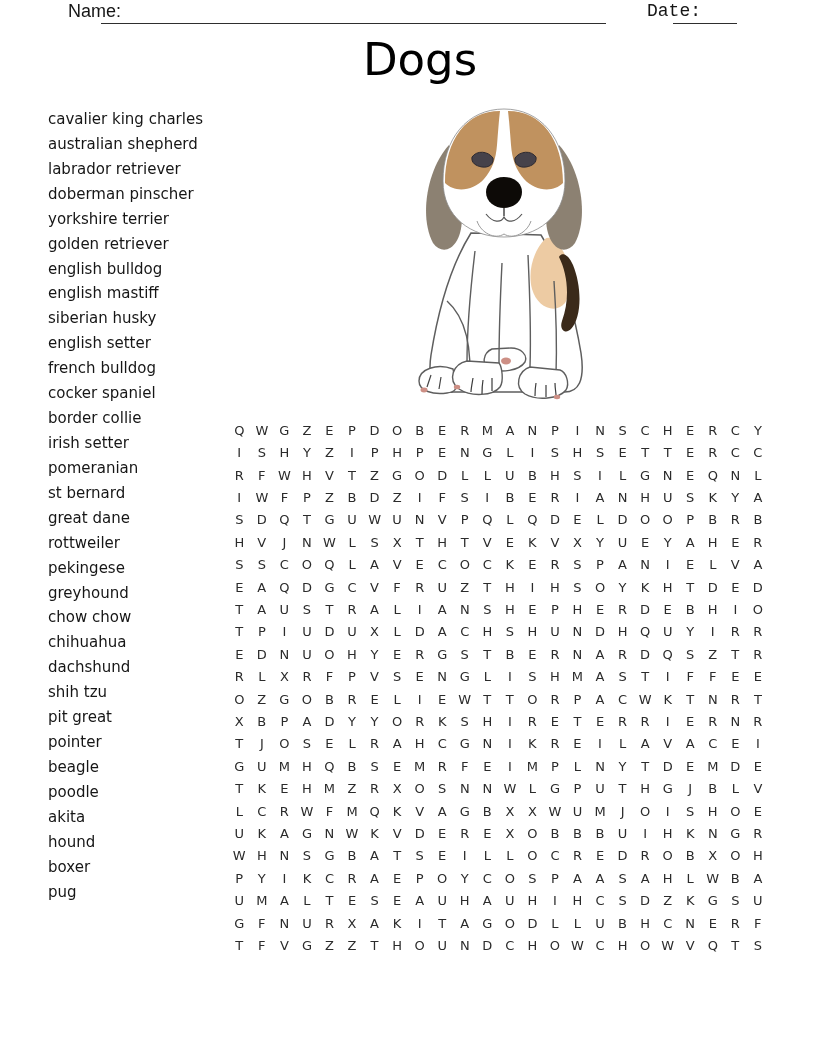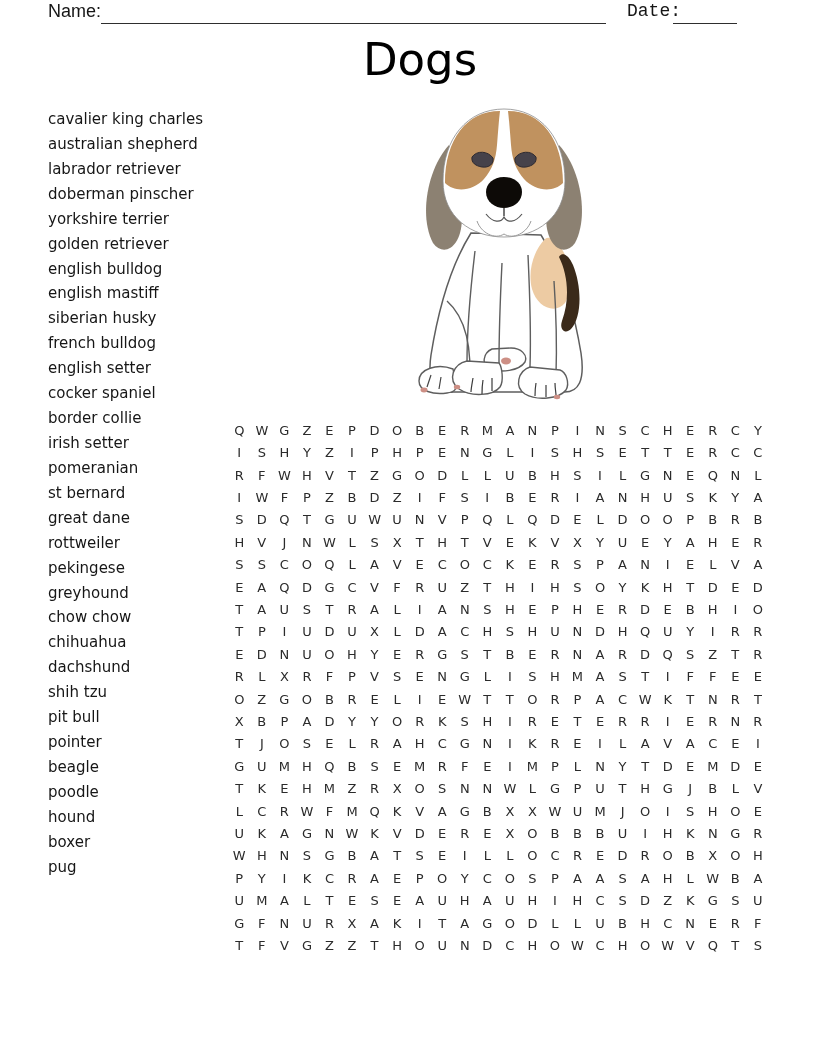--- a/index.html
+++ b/index.html
@@ -11,20 +11,21 @@
     overflow:hidden;
     color:#111;
   }
   .hdr-label {
     position:absolute;
     font-family:"Liberation Sans", sans-serif;
     font-size:18px;
     color:#161616;
     top:1px;
     white-space:nowrap;
+    margin-left:20px;
   }
   #nameLabel { left:48px; }
   #dateLabel { left:627px;font-family:Liberation Mono, monospace; }
   .blank-line {
     position:absolute;
     top:4px; height:19px;
     border-bottom:1.6px solid #2e2e2e;
   }
   #nameLine { left:101px; width:505px; }
   #dateLine { left:673px; width:64px; }
@@ -127,39 +128,40 @@
 <div class="word-list">
     <div>cavalier king charles</div>
     <div>australian shepherd</div>
     <div>labrador retriever</div>
     <div>doberman pinscher</div>
     <div>yorkshire terrier</div>
     <div>golden retriever</div>
     <div>english bulldog</div>
     <div>english mastiff</div>
     <div>siberian husky</div>
+    <div>english setter</div>
     <div>french bulldog</div>
-    <div>english setter</div>
     <div>cocker spaniel</div>
     <div>border collie</div>
     <div>irish setter</div>
     <div>pomeranian</div>
     <div>st bernard</div>
     <div>great dane</div>
     <div>rottweiler</div>
     <div>pekingese</div>
     <div>greyhound</div>
     <div>chow chow</div>
     <div>chihuahua</div>
     <div>dachshund</div>
     <div>shih tzu</div>
-    <div>pit bull</div>
+    <div>pit great</div>
     <div>pointer</div>
     <div>beagle</div>
     <div>poodle</div>
+    <div>akita</div>
     <div>hound</div>
     <div>boxer</div>
     <div>pug</div>
   </div>
 
 <div class="word-grid">
     <span class="cell">Q</span>
     <span class="cell">W</span>
     <span class="cell">G</span>
     <span class="cell">Z</span>

